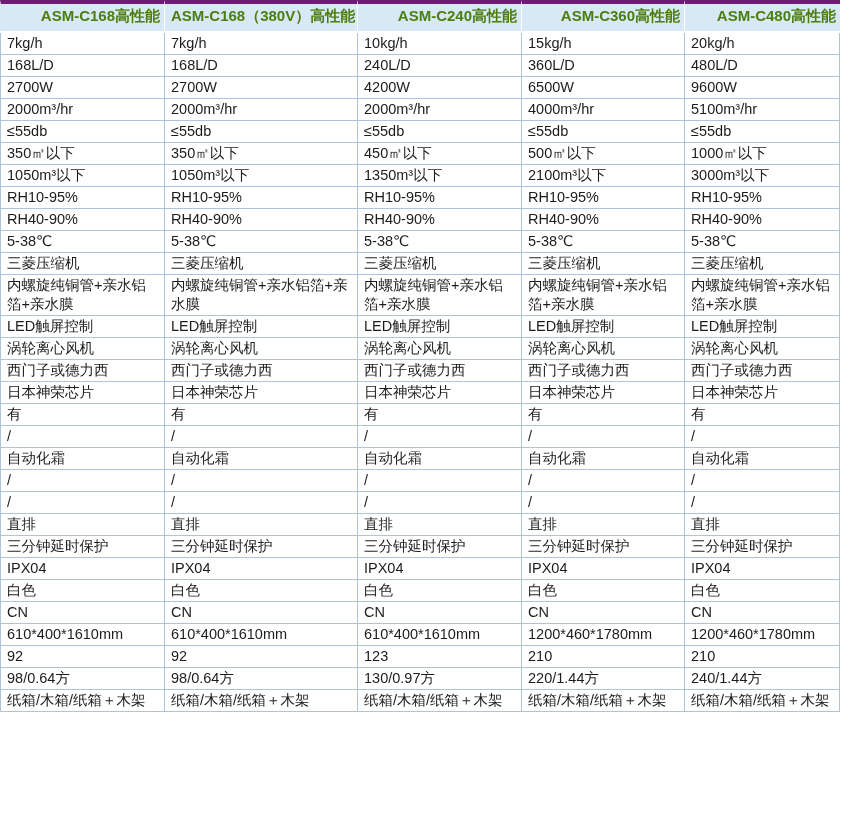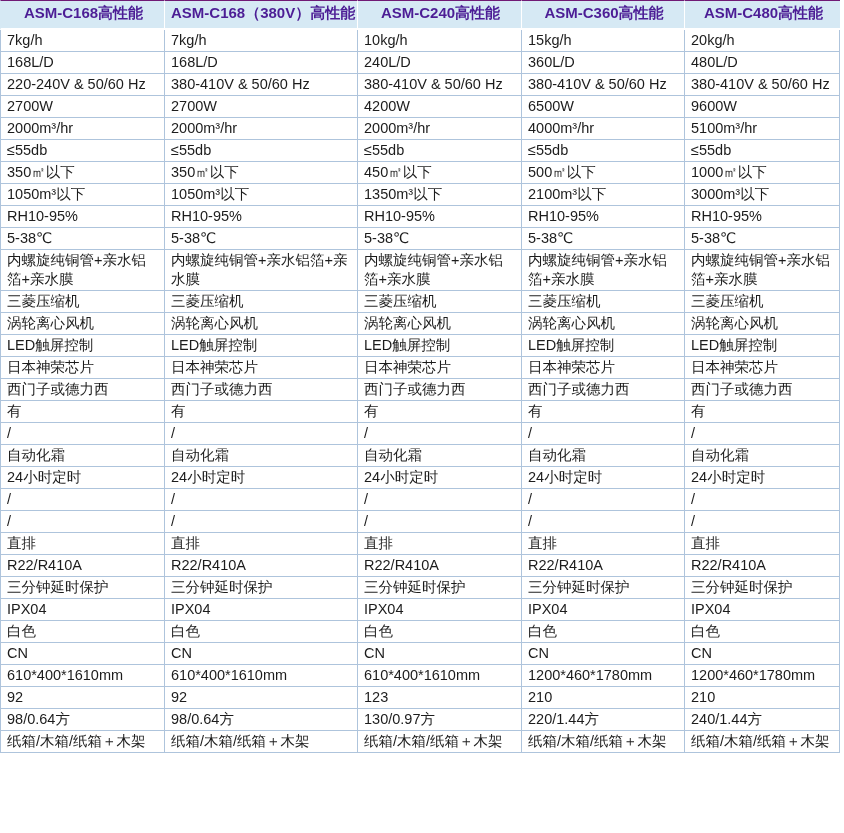--- a/index.html
+++ b/index.html
@@ -18,26 +18,26 @@
     border-collapse:separate;border-spacing:0;
     table-layout:fixed;width:840px;
   }
   col.c1{width:164px}
   col.c2{width:193px}
   col.c3{width:164px}
   col.c4{width:163px}
   col.c5{width:156px}
   th{
     background:var(--header-bg);
-    font-size:15px;font-weight:bold;color:#4c1d95;
-    text-align:center;vertical-align:middle;
+    font-size:15px;font-weight:bold;color:#4d7c0f;
+    text-align:right;vertical-align:middle;
     height:29px;padding:3px 4px 5px 6px;
     border-left:1px solid #ffffff;
     border-bottom:2px solid #ffffff;
-    border-top:1px solid #701a75;
+    border-top:4px solid #701a75;
     white-space:nowrap;overflow:hidden;
   }
   th:first-child{border-left-color:var(--header-bg);}
   td{
     font-size:14.5px;line-height:19px;
     height:22px;padding:1px 4px 1px 6px;
     border-left:1px solid var(--border);
     border-bottom:1px solid var(--border);
     vertical-align:middle;
     overflow:hidden;word-break:break-all;
@@ -73,27 +73,20 @@
         <td>20kg/h</td>
       </tr>
       <tr>
         <td>168L/D</td>
         <td>168L/D</td>
         <td>240L/D</td>
         <td>360L/D</td>
         <td>480L/D</td>
       </tr>
       <tr>
-        <td>220-240V &amp; 50/60 Hz</td>
-        <td>380-410V &amp; 50/60 Hz</td>
-        <td>380-410V &amp; 50/60 Hz</td>
-        <td>380-410V &amp; 50/60 Hz</td>
-        <td>380-410V &amp; 50/60 Hz</td>
-      </tr>
-      <tr>
         <td>2700W</td>
         <td>2700W</td>
         <td>4200W</td>
         <td>6500W</td>
         <td>9600W</td>
       </tr>
       <tr>
         <td>2000m³/hr</td>
         <td>2000m³/hr</td>
         <td>2000m³/hr</td>
@@ -122,123 +115,116 @@
         <td>3000m³以下</td>
       </tr>
       <tr>
         <td>RH10-95%</td>
         <td>RH10-95%</td>
         <td>RH10-95%</td>
         <td>RH10-95%</td>
         <td>RH10-95%</td>
       </tr>
       <tr>
-        <td>5-38℃</td>
-        <td>5-38℃</td>
-        <td>5-38℃</td>
-        <td>5-38℃</td>
-        <td>5-38℃</td>
-      </tr>
-      <tr>
-        <td>内螺旋纯铜管+亲水铝箔+亲水膜</td>
-        <td>内螺旋纯铜管+亲水铝箔+亲水膜</td>
-        <td>内螺旋纯铜管+亲水铝箔+亲水膜</td>
-        <td>内螺旋纯铜管+亲水铝箔+亲水膜</td>
-        <td>内螺旋纯铜管+亲水铝箔+亲水膜</td>
-      </tr>
-      <tr>
-        <td>三菱压缩机</td>
-        <td>三菱压缩机</td>
-        <td>三菱压缩机</td>
-        <td>三菱压缩机</td>
-        <td>三菱压缩机</td>
-      </tr>
-      <tr>
-        <td>涡轮离心风机</td>
-        <td>涡轮离心风机</td>
-        <td>涡轮离心风机</td>
-        <td>涡轮离心风机</td>
-        <td>涡轮离心风机</td>
-      </tr>
-      <tr>
-        <td>LED触屏控制</td>
-        <td>LED触屏控制</td>
-        <td>LED触屏控制</td>
-        <td>LED触屏控制</td>
-        <td>LED触屏控制</td>
-      </tr>
-      <tr>
-        <td>日本神荣芯片</td>
-        <td>日本神荣芯片</td>
-        <td>日本神荣芯片</td>
-        <td>日本神荣芯片</td>
-        <td>日本神荣芯片</td>
-      </tr>
-      <tr>
-        <td>西门子或德力西</td>
-        <td>西门子或德力西</td>
-        <td>西门子或德力西</td>
-        <td>西门子或德力西</td>
-        <td>西门子或德力西</td>
-      </tr>
-      <tr>
-        <td>有</td>
-        <td>有</td>
-        <td>有</td>
-        <td>有</td>
-        <td>有</td>
-      </tr>
-      <tr>
-        <td>/</td>
-        <td>/</td>
-        <td>/</td>
-        <td>/</td>
-        <td>/</td>
-      </tr>
-      <tr>
-        <td>自动化霜</td>
-        <td>自动化霜</td>
-        <td>自动化霜</td>
-        <td>自动化霜</td>
-        <td>自动化霜</td>
-      </tr>
-      <tr>
-        <td>24小时定时</td>
-        <td>24小时定时</td>
-        <td>24小时定时</td>
-        <td>24小时定时</td>
-        <td>24小时定时</td>
-      </tr>
-      <tr>
-        <td>/</td>
-        <td>/</td>
-        <td>/</td>
-        <td>/</td>
-        <td>/</td>
-      </tr>
-      <tr>
-        <td>/</td>
-        <td>/</td>
-        <td>/</td>
-        <td>/</td>
-        <td>/</td>
-      </tr>
-      <tr>
-        <td>直排</td>
-        <td>直排</td>
-        <td>直排</td>
-        <td>直排</td>
-        <td>直排</td>
-      </tr>
-      <tr>
-        <td>R22/R410A</td>
-        <td>R22/R410A</td>
-        <td>R22/R410A</td>
-        <td>R22/R410A</td>
-        <td>R22/R410A</td>
+        <td>RH40-90%</td>
+        <td>RH40-90%</td>
+        <td>RH40-90%</td>
+        <td>RH40-90%</td>
+        <td>RH40-90%</td>
+      </tr>
+      <tr>
+        <td>5-38℃</td>
+        <td>5-38℃</td>
+        <td>5-38℃</td>
+        <td>5-38℃</td>
+        <td>5-38℃</td>
+      </tr>
+      <tr>
+        <td>三菱压缩机</td>
+        <td>三菱压缩机</td>
+        <td>三菱压缩机</td>
+        <td>三菱压缩机</td>
+        <td>三菱压缩机</td>
+      </tr>
+      <tr>
+        <td>内螺旋纯铜管+亲水铝箔+亲水膜</td>
+        <td>内螺旋纯铜管+亲水铝箔+亲水膜</td>
+        <td>内螺旋纯铜管+亲水铝箔+亲水膜</td>
+        <td>内螺旋纯铜管+亲水铝箔+亲水膜</td>
+        <td>内螺旋纯铜管+亲水铝箔+亲水膜</td>
+      </tr>
+      <tr>
+        <td>LED触屏控制</td>
+        <td>LED触屏控制</td>
+        <td>LED触屏控制</td>
+        <td>LED触屏控制</td>
+        <td>LED触屏控制</td>
+      </tr>
+      <tr>
+        <td>涡轮离心风机</td>
+        <td>涡轮离心风机</td>
+        <td>涡轮离心风机</td>
+        <td>涡轮离心风机</td>
+        <td>涡轮离心风机</td>
+      </tr>
+      <tr>
+        <td>西门子或德力西</td>
+        <td>西门子或德力西</td>
+        <td>西门子或德力西</td>
+        <td>西门子或德力西</td>
+        <td>西门子或德力西</td>
+      </tr>
+      <tr>
+        <td>日本神荣芯片</td>
+        <td>日本神荣芯片</td>
+        <td>日本神荣芯片</td>
+        <td>日本神荣芯片</td>
+        <td>日本神荣芯片</td>
+      </tr>
+      <tr>
+        <td>有</td>
+        <td>有</td>
+        <td>有</td>
+        <td>有</td>
+        <td>有</td>
+      </tr>
+      <tr>
+        <td>/</td>
+        <td>/</td>
+        <td>/</td>
+        <td>/</td>
+        <td>/</td>
+      </tr>
+      <tr>
+        <td>自动化霜</td>
+        <td>自动化霜</td>
+        <td>自动化霜</td>
+        <td>自动化霜</td>
+        <td>自动化霜</td>
+      </tr>
+      <tr>
+        <td>/</td>
+        <td>/</td>
+        <td>/</td>
+        <td>/</td>
+        <td>/</td>
+      </tr>
+      <tr>
+        <td>/</td>
+        <td>/</td>
+        <td>/</td>
+        <td>/</td>
+        <td>/</td>
+      </tr>
+      <tr>
+        <td>直排</td>
+        <td>直排</td>
+        <td>直排</td>
+        <td>直排</td>
+        <td>直排</td>
       </tr>
       <tr>
         <td>三分钟延时保护</td>
         <td>三分钟延时保护</td>
         <td>三分钟延时保护</td>
         <td>三分钟延时保护</td>
         <td>三分钟延时保护</td>
       </tr>
       <tr>
         <td>IPX04</td>

